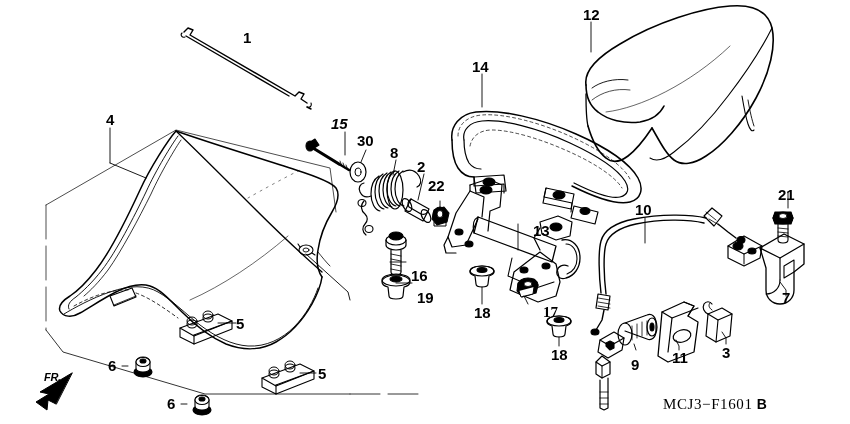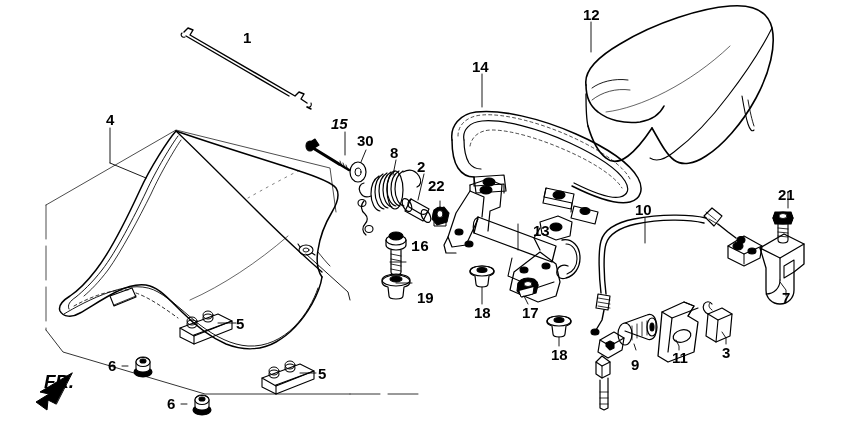--- a/index.html
+++ b/index.html
@@ -30,21 +30,21 @@
     color:#000;
     white-space:nowrap;
   }
   #partno b{font-family:"Liberation Sans", sans-serif;font-weight:bold;font-size:14px;}
   #frtxt{
     position:absolute;
     left:44px;top:371px;
     font-family:"Liberation Sans", sans-serif;
     font-weight:bold;
     font-style:italic;
-    font-size:19px;
+    font-size:11px;
     color:#000;
     white-space:nowrap;
     letter-spacing:-.3px;
   }
 </style>
 </head>
 <body>
 
 <div id="sheet">
 
@@ -444,30 +444,31 @@
   <div class="lbl" style="left:331px;top:116px;font-style:italic;">15</div>
   <div class="lbl" style="left:357px;top:133px;">30</div>
   <div class="lbl" style="left:390px;top:145px;">8</div>
   <div class="lbl" style="left:417px;top:159px;">2</div>
   <div class="lbl" style="left:428px;top:178px;">22</div>
   <div class="lbl" style="left:472px;top:59px;">14</div>
   <div class="lbl" style="left:583px;top:7px;">12</div>
   <div class="lbl" style="left:778px;top:175px;margin-top:12px;">21</div>
   <div class="lbl" style="left:509px;top:223px;margin-left:24px;">13</div>
   <div class="lbl" style="left:635px;top:202px;text-align:center;">10</div>
-  <div class="lbl" style="left:411px;top:240px;font-family:Liberation Mono, monospace;">16</div>
+  <div class="lbl" style="left:411px;top:268px;">16</div>
   <div class="lbl" style="left:417px;top:275px;margin-top:15px;">19</div>
   <div class="lbl" style="left:474px;top:305px;">18</div>
-  <div class="lbl" style="left:522px;top:305px;">17</div>
+  <div class="lbl" style="left:543px;top:305px;font-family:Liberation Serif, serif;">17</div>
   <div class="lbl" style="left:551px;top:347px;">18</div>
   <div class="lbl" style="left:782px;top:290px;">7</div>
   <div class="lbl" style="left:722px;top:345px;">3</div>
   <div class="lbl" style="left:672px;top:350px;">11</div>
   <div class="lbl" style="left:631px;top:357px;">9</div>
   <div class="lbl" style="left:236px;top:316px;">5</div>
   <div class="lbl" style="left:318px;top:366px;">5</div>
   <div class="lbl" style="left:108px;top:358px;">6</div>
   <div class="lbl" style="left:167px;top:396px;">6</div>
 
   <div id="frtxt">FR.</div>
 
+  <div id="partno"><span>MCJ3−F1601</span> <b>B</b></div>
 
 </div>
 
 </body></html>

